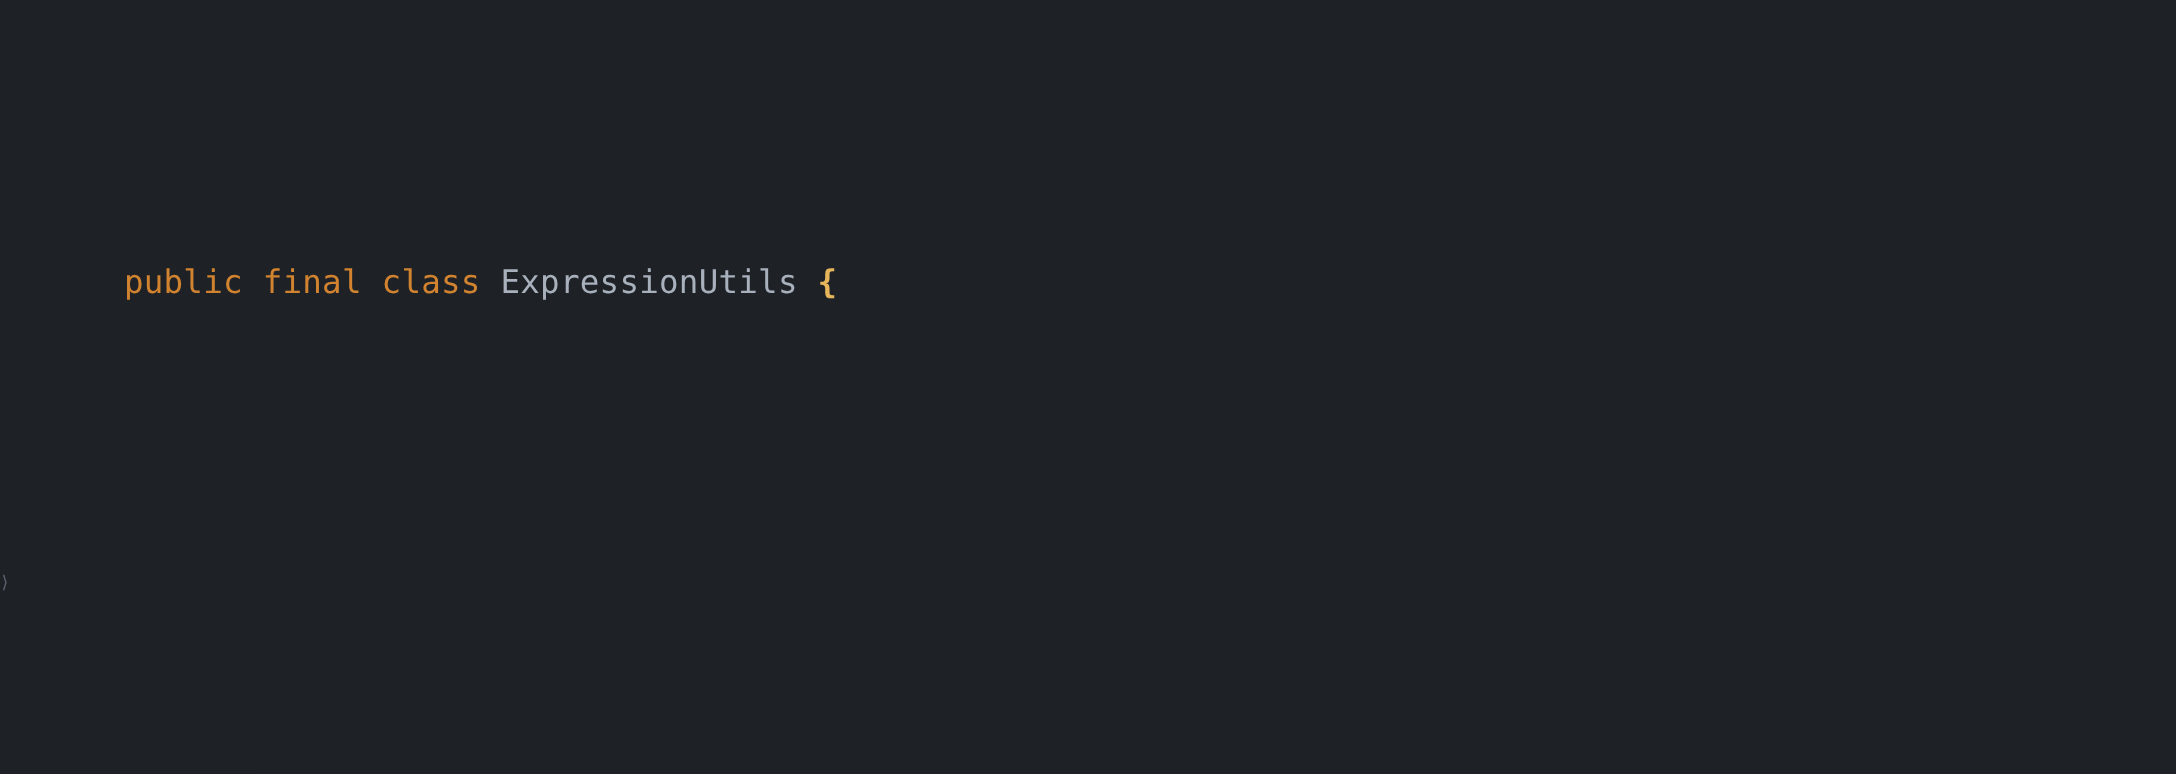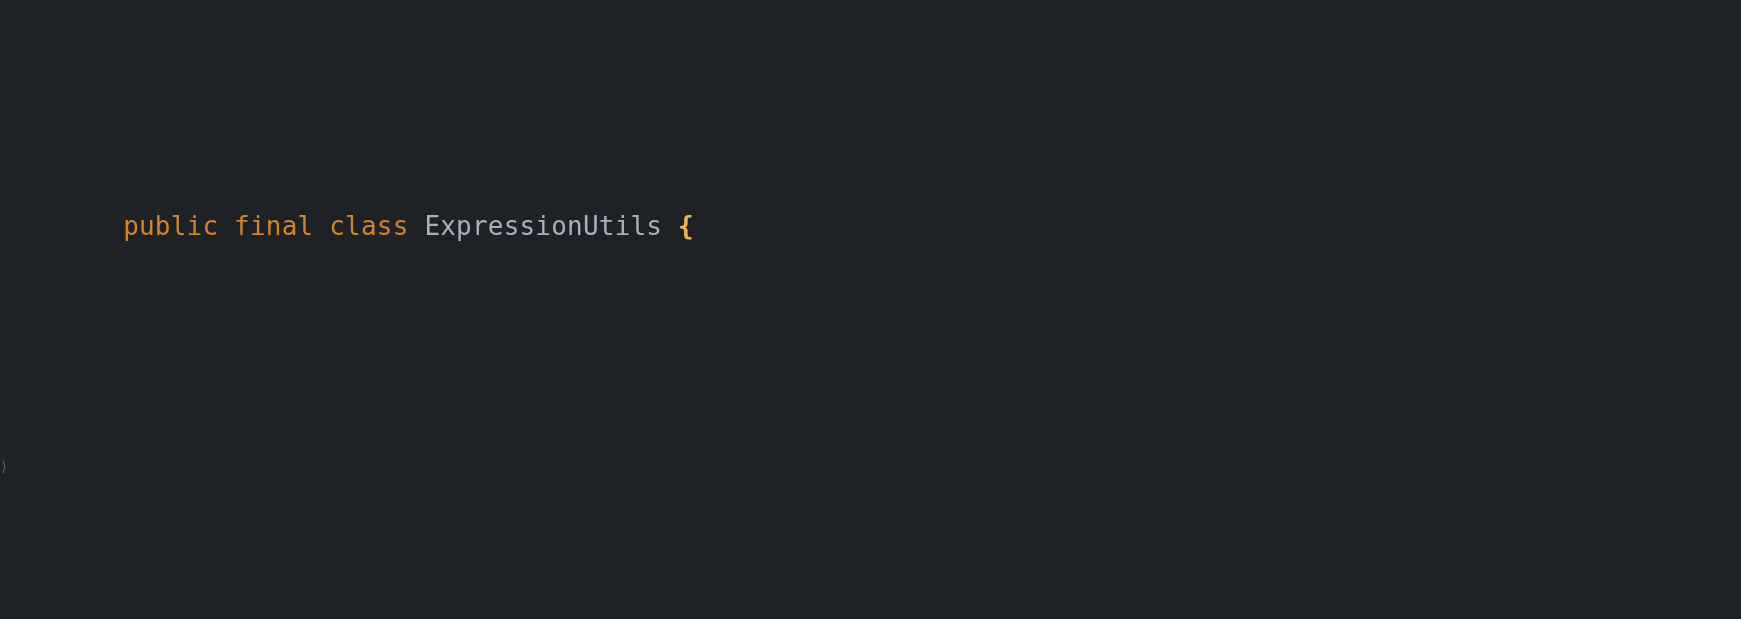--- a/index.html
+++ b/index.html
@@ -15,21 +15,21 @@
     font-weight: 500;
     letter-spacing: 0.2px;
   }
   .editor {
     position: relative;
     padding: 10px 0 0 0;
     white-space: pre;
   }
   .line {
     position: relative;
-    padding-left: 28px;
+    padding-left: 4px;
     height: 48px;
     display: flex;
     align-items: center;
   }
   .kw { color: #d1832f; }
   .class-name { color: #a8b0bc; }
   .brace { color: #a8b0bc; }
   .brace.outer { color: #e7b55a; font-weight: 600; }
   .collapse-marker {
     position: absolute;

